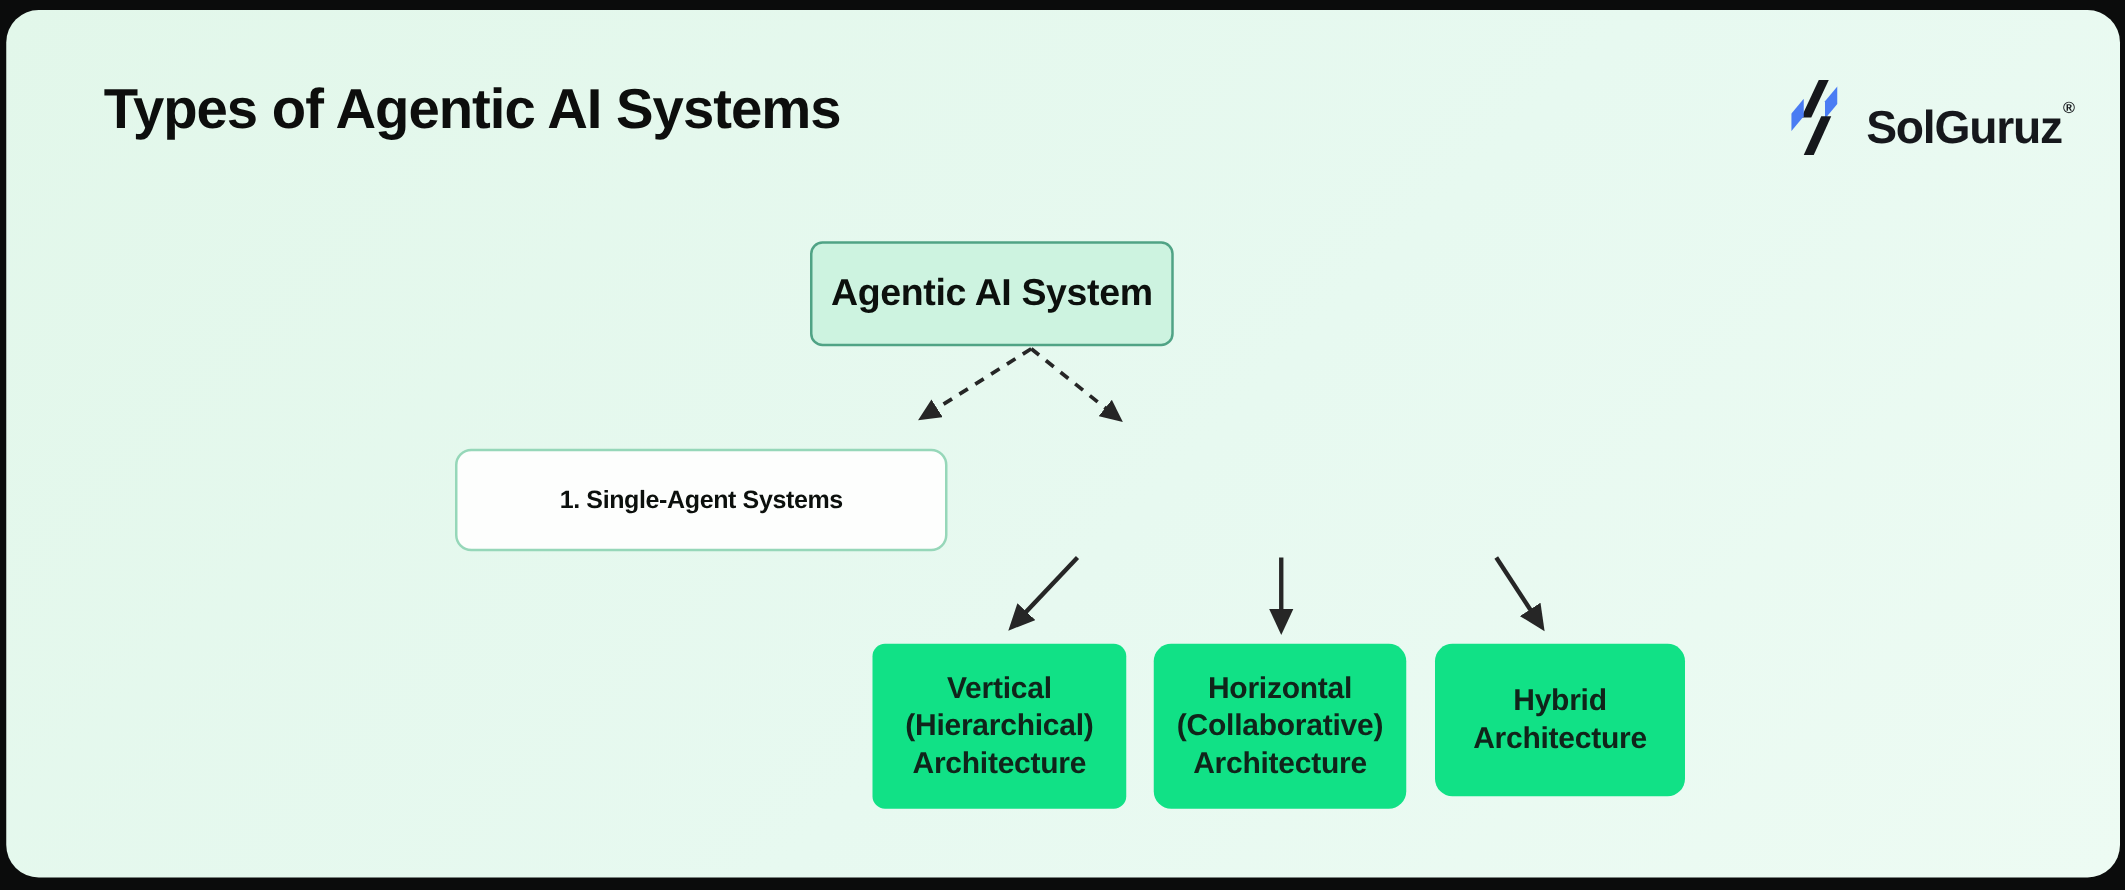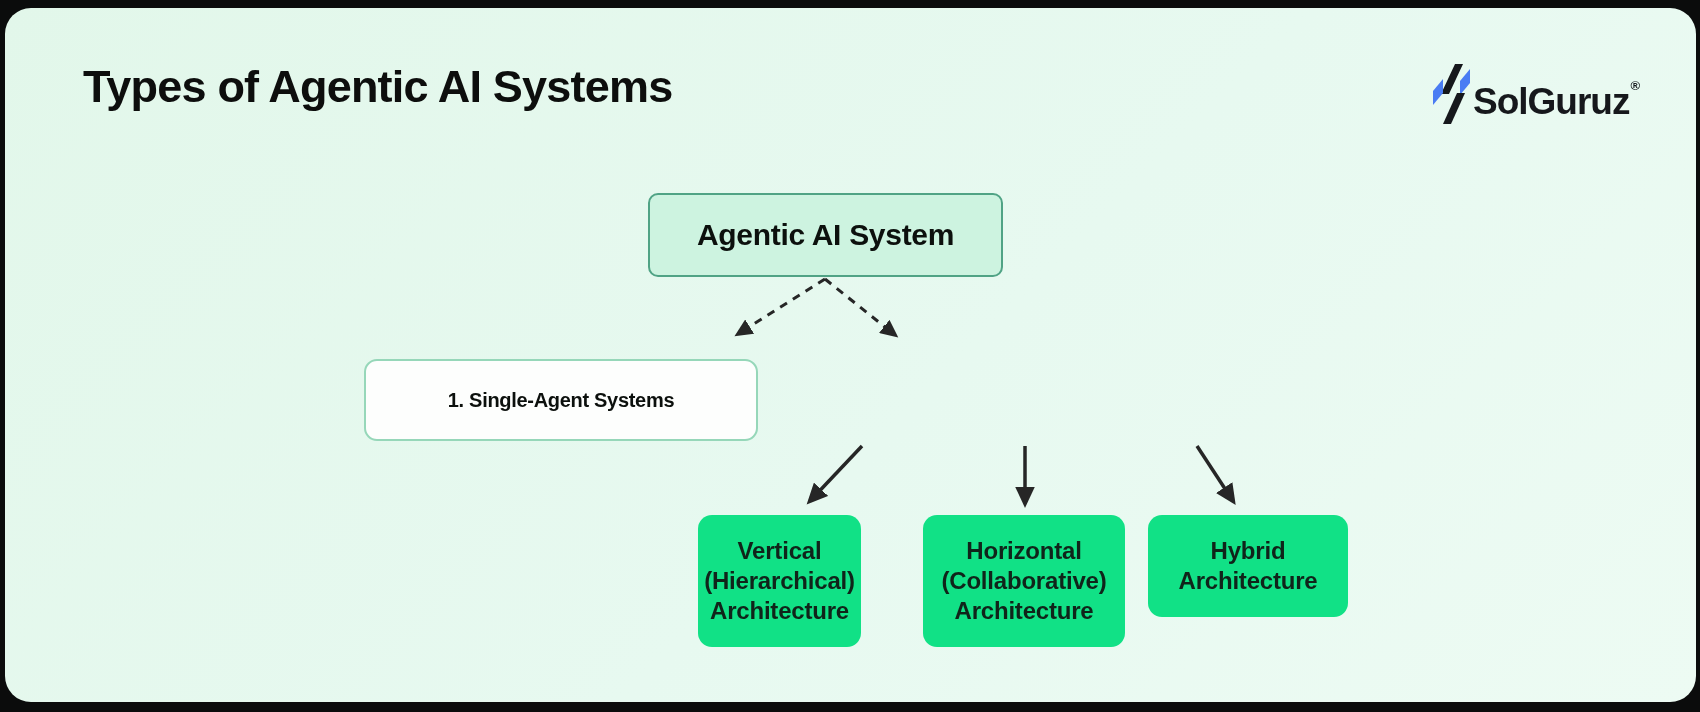--- a/index.html
+++ b/index.html
@@ -28,21 +28,21 @@
     line-height: 1.2;
     margin-left: 16px;
   }
 
   
   .logo {
     position: absolute;
     left: 1428px; top: 48px;
     display: flex;
     align-items: center;
-    gap: 3px;
+    gap: 23px;
   }
   .logo-mark { width: 37px; height: 60px; display: block; }
   .logo-text {
     font-size: 37px;
     font-weight: 700;
     letter-spacing: -1px;
     color: #16181c;
     line-height: 60px;
   }
   .logo-reg {
@@ -57,44 +57,44 @@
   .node {
     position: absolute;
     box-sizing: border-box;
     display: flex;
     align-items: center;
     justify-content: center;
     text-align: center;
     color: #0c100d;
   }
   .node-root {
-    left: 643px; top: 185px; width: 355px; height: 84px;
+    left: 643px; top: 185px; width: 291px; height: 84px;
     background: #cdf3e0;
     border: 2.5px solid #50a385;
     border-radius: 10px;
     font-size: 30px; font-weight: 700; letter-spacing: -0.3px;
   }
   .node-l1 {
     background: #fdfefd;
     border: 2px solid #96d7b9;
     border-radius: 13px;
     font-size: 20px; font-weight: 700; letter-spacing: -0.3px;
   }
   .node-single { left: 359px; top: 351px; width: 394px; height: 82px; }
   .node-multi  { left: 833px; top: 349px; width: 377px; height: 88px; }
   .node-arch {
     background: #11e186;
     border-radius: 14px;
     font-size: 24px; font-weight: 700; letter-spacing: -0.2px;
     color: #10241a;
   }
   .node-arch .arch-label { white-space: pre-line; line-height: 30px; }
-  .node-arch-vertical   { left: 693px;  top: 507px; width: 163px; height: 132px; }
+  .node-arch-vertical   { left: 693px;  top: 507px; width: 203px; height: 132px; border-radius: 10px; }
   .node-arch-horizontal { left: 918px;  top: 507px; width: 202px; height: 132px; }
-  .node-arch-hybrid     { left: 1143px; top: 507px; width: 200px; height: 102px; justify-content: center; }
+  .node-arch-hybrid     { left: 1143px; top: 507px; width: 200px; height: 122px; justify-content: center; }
 
   .edges {
     position: absolute; left: 0; top: 0;
     width: 1700px; height: 712px;
     pointer-events: none;
   }
 </style>
 </head>
 <body>
 

